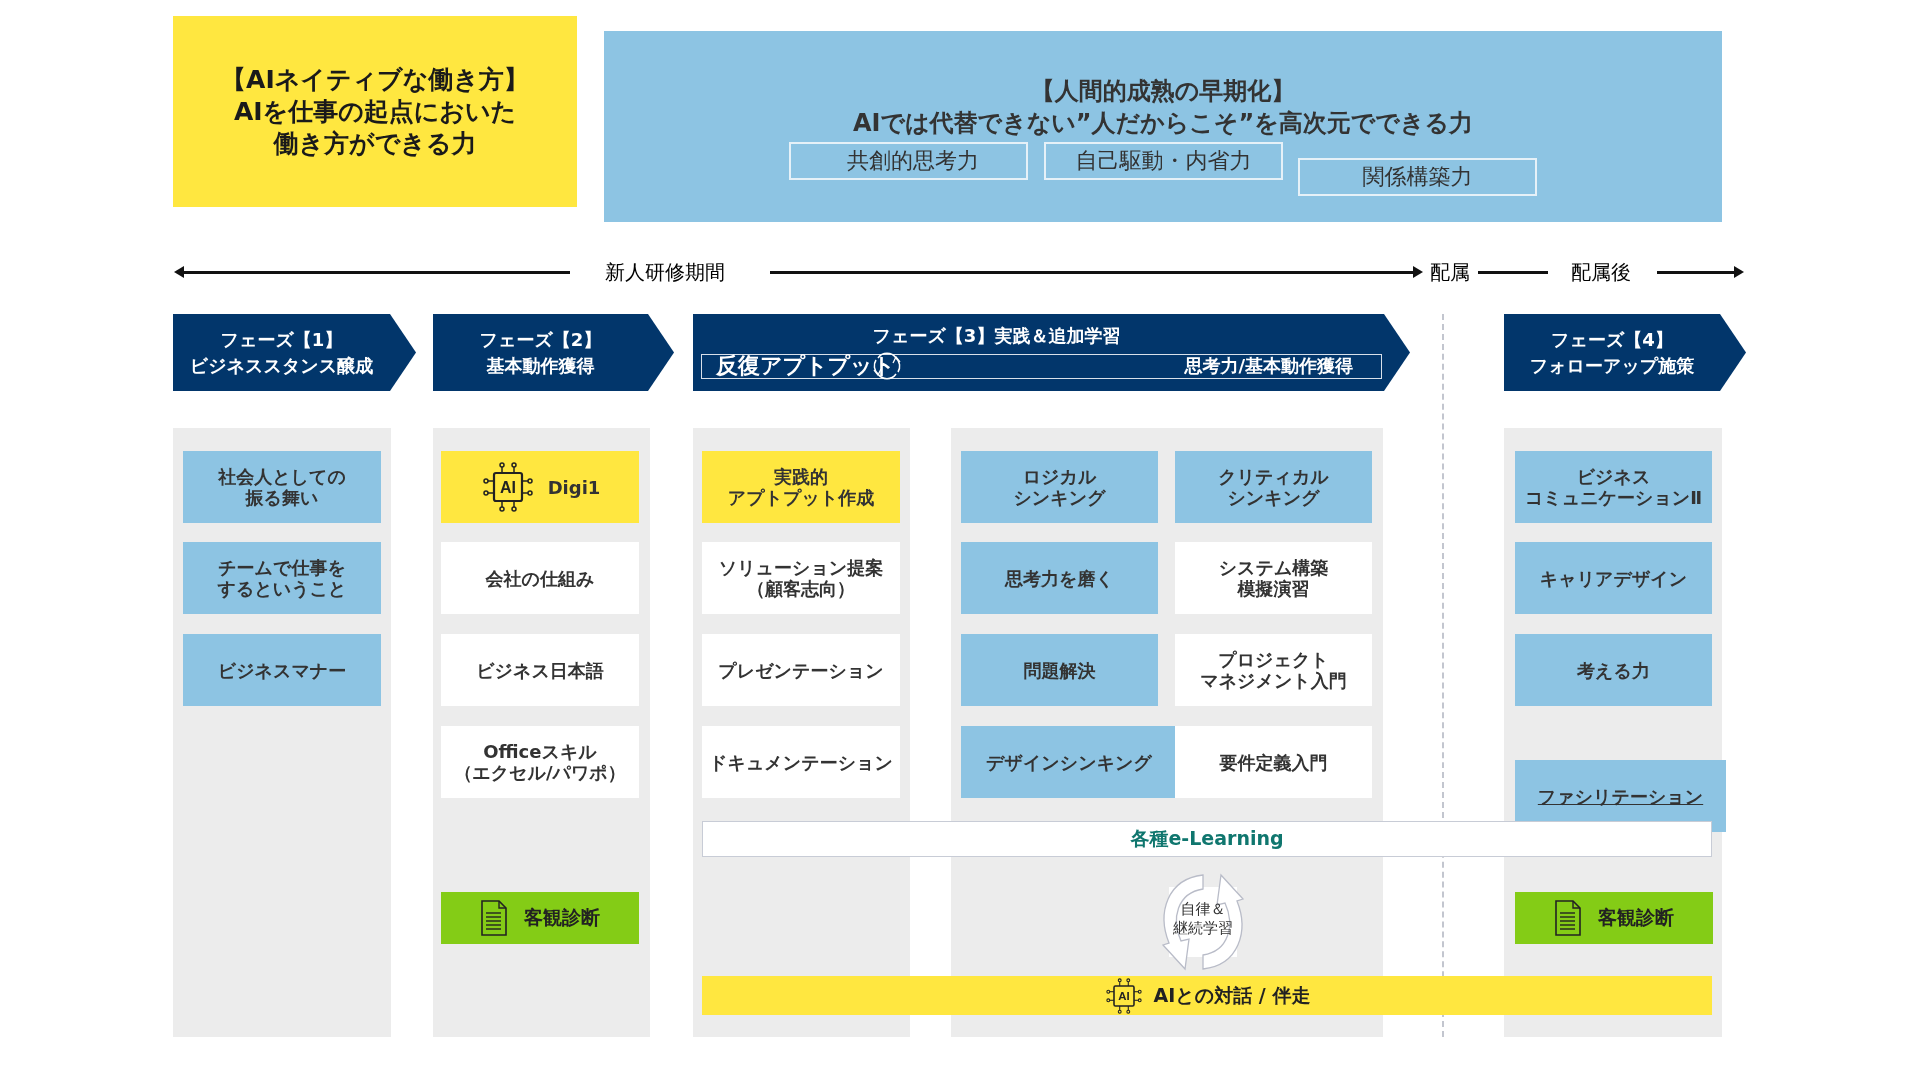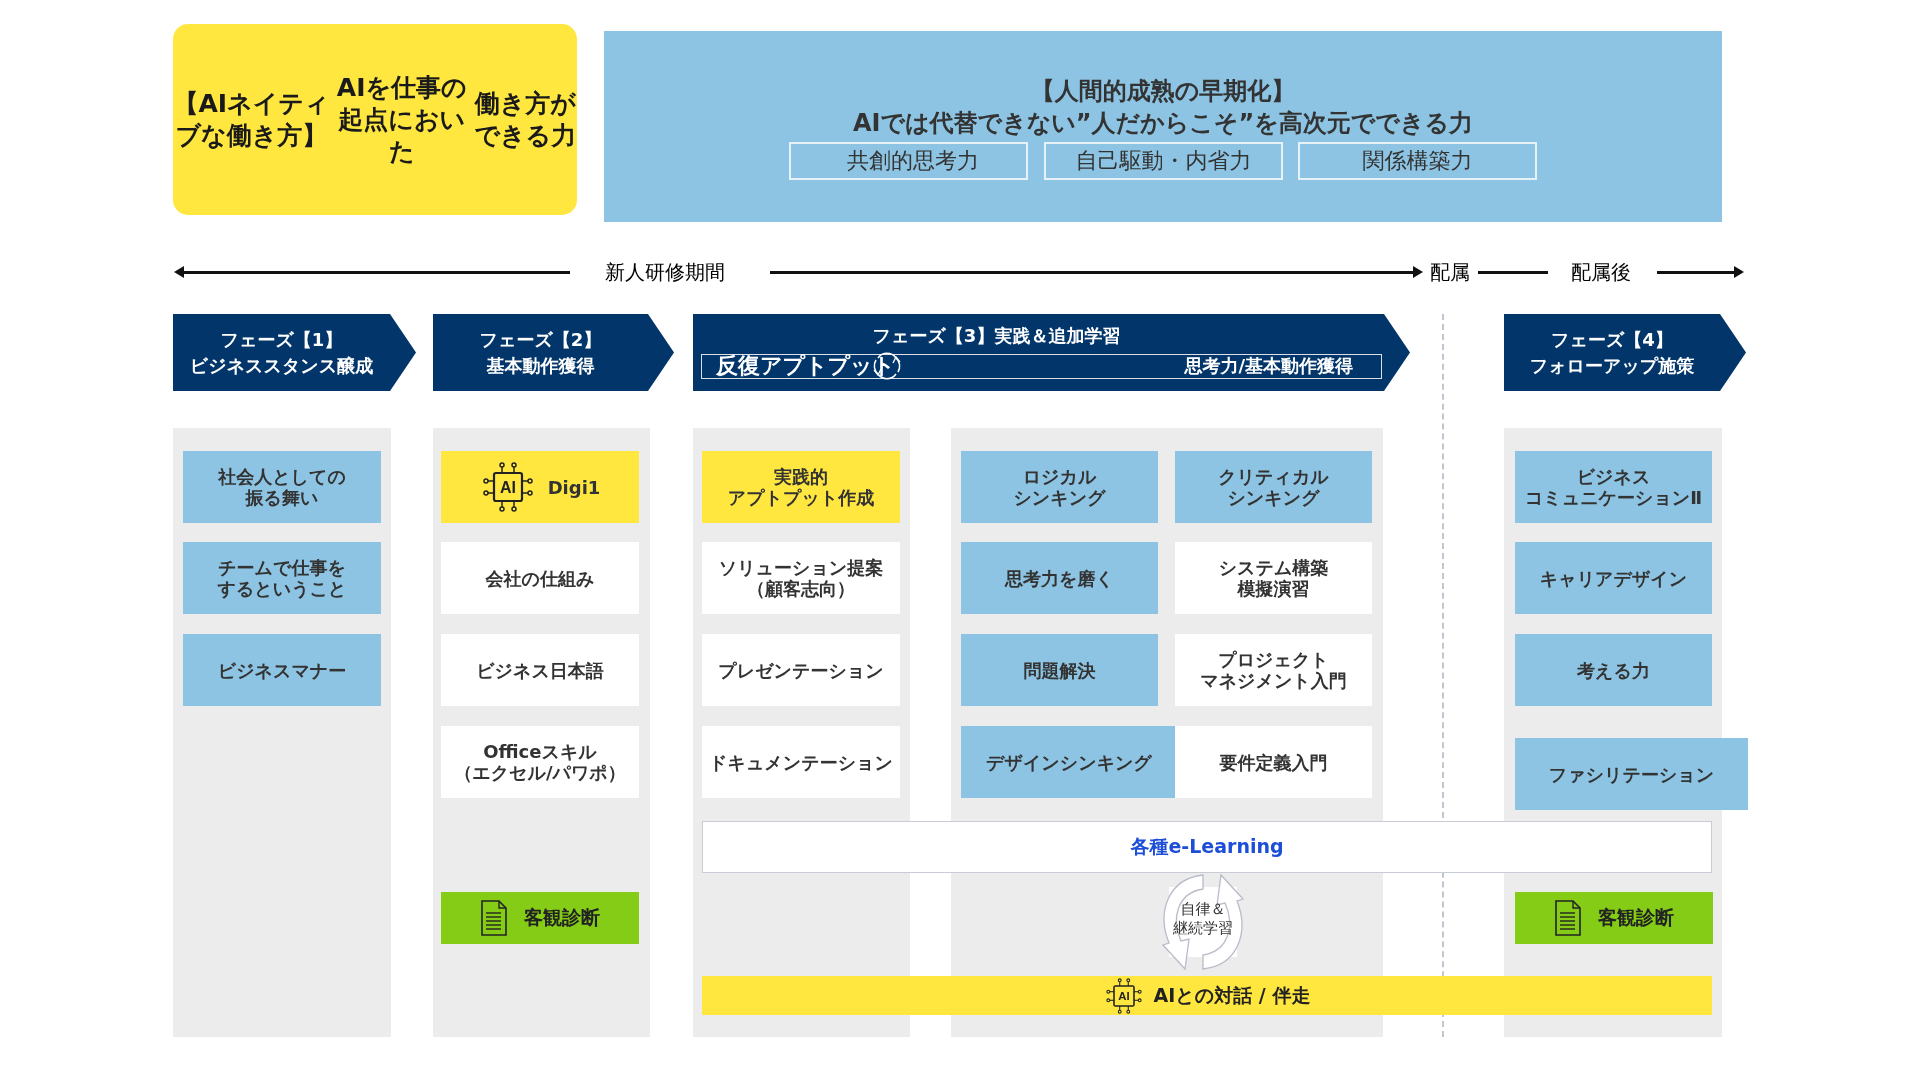--- a/index.html
+++ b/index.html
@@ -2,22 +2,22 @@
 <html><head>
 <meta charset="utf-8">
 <style>
   * { box-sizing: border-box; margin: 0; padding: 0; }
   html, body { width: 1920px; height: 1080px; background: #ffffff; overflow: hidden; }
   body { position: relative; font-family: "DejaVu Sans", "Liberation Sans", sans-serif; color: #333333; }
   .abs { position: absolute; }
   .center { display: flex; align-items: center; justify-content: center; text-align: center; }
 
   
-  .goal-ai { left: 173px; top: 24px; width: 404px; height: 191px; background: #ffe740;
-    flex-direction: row; font-weight: bold; font-size: 25px; line-height: 32px; color: #1a1a1a; border-radius: 15px; }
+  .goal-ai { left: 173px; top: 16px; width: 404px; height: 191px; background: #ffe740;
+    flex-direction: column; font-weight: bold; font-size: 25px; line-height: 32px; color: #1a1a1a; }
   .goal-human { left: 604px; top: 31px; width: 1118px; height: 191px; background: #8dc4e3; }
   .goal-human-title { left: 0; right: 0; top: 44px; font-size: 24px; line-height: 32px; color: #333; font-weight: bold; text-align: center; }
   .subbox { top: 142px; height: 38px; border: 2px solid #e6f1f8; font-size: 22px; color: #333; }
 
   
   .tl-line { height: 3px; background: #111; top: 271px; }
   .tl-text { top: 258px; font-size: 20px; color: #000000; line-height: 28px; }
   .arrow-left { width: 0; height: 0; border-top: 6px solid transparent; border-bottom: 6px solid transparent; border-right: 10px solid #111; top: 266px; }
   .arrow-right { width: 0; height: 0; border-top: 6px solid transparent; border-bottom: 6px solid transparent; border-left: 10px solid #111; top: 266px; }
 
@@ -34,21 +34,21 @@
   .panel { top: 428px; height: 609px; background: #ececec; }
   .dashed { left: 1442px; top: 314px; height: 723px; width: 0; border-left: 2px dashed #c3c6cf; }
 
   .card { height: 72px; font-weight: bold; font-size: 18px; line-height: 21px; color: #333;
     flex-direction: column; padding: 0 6px; }
   .blue { background: #8dc4e3; }
   .white { background: #ffffff; }
   .yellow { background: #ffe740; }
 
   .bar { left: 702px; width: 1010px; }
-  .elearn { top: 821px; height: 52px; background: #fff; border: 1.5px solid #c8ccd6; font-weight: bold; font-size: 19px; color: #1d4ed8; }
+  .elearn { top: 821px; height: 36px; background: #fff; border: 1.5px solid #c8ccd6; font-weight: bold; font-size: 19px; color: #0f766e; }
   .ai-bar { top: 976px; height: 39px; background: #ffe740; font-weight: bold; font-size: 19px; color: #222; gap: 10px; flex-direction: row; }
   .diag { top: 892px; height: 52px; width: 198px; background: #84cc16; font-weight: bold; font-size: 19px; color: #222; gap: 16px; flex-direction: row; }
 
   .cycle { left: 1147px; top: 863px; width: 112px; height: 118px; }
   .cycle-text { left: 1167px; top: 900px; width: 72px; font-size: 15px; line-height: 19px; color: #333; text-align: center; }
 </style>
 </head>
 <body>
 
 <div class="abs center goal-ai">
@@ -58,21 +58,21 @@
 </div>
 
 <div class="abs goal-human">
   <div class="abs goal-human-title">
     <div>【人間的成熟の早期化】</div>
     <div>AIでは代替できない”人だからこそ”を高次元でできる力</div>
   </div>
 </div>
 <div class="abs center subbox" style="left:789px;width:239px;padding-left:9px;">共創的思考力</div>
 <div class="abs center subbox" style="left:1044px;width:239px;">自己駆動・内省力</div>
-<div class="abs center subbox" style="left:1298px;width:239px;">関係構築力</div>
+<div class="abs center subbox" style="left:1298px;width:239px;margin-top:16px;">関係構築力</div>
 
 <div class="abs arrow-left" style="left:174px;"></div>
 <div class="abs tl-line" style="left:182px;width:388px;"></div>
 <div class="abs tl-text" style="left:605px;">新人研修期間</div>
 <div class="abs tl-line" style="left:770px;width:645px;"></div>
 <div class="abs arrow-right" style="left:1413px;"></div>
 <div class="abs tl-text" style="left:1430px;">配属</div>
 <div class="abs tl-line" style="left:1478px;width:70px;"></div>
 <div class="abs tl-text" style="left:1571px;">配属後</div>
 <div class="abs tl-line" style="left:1657px;width:78px;"></div>
@@ -166,21 +166,21 @@
 <div class="abs center card white" style="left:1175px;top:542px;width:197px;">システム構築
 模擬演習</div>
 <div class="abs center card white" style="left:1175px;top:634px;width:197px;">プロジェクト
 マネジメント入門</div>
 <div class="abs center card white" style="left:1175px;top:726px;width:197px;">要件定義入門</div>
 
 <div class="abs center card blue" style="left:1515px;top:451px;width:197px;">ビジネス
 コミュニケーションⅡ</div>
 <div class="abs center card blue" style="left:1515px;top:542px;width:197px;">キャリアデザイン</div>
 <div class="abs center card blue" style="left:1515px;top:634px;width:197px;">考える力</div>
-<div class="abs center card blue" style="left:1515px;top:738px;width:233px;">ファシリテーション</div>
+<div class="abs center card blue" style="left:1515px;top:760px;width:211px;text-decoration:underline;">ファシリテーション</div>
 
 <div class="abs center bar elearn">各種e-Learning</div>
 
 <div class="abs center diag" style="left:441px;">
   <svg width="28" height="38" viewBox="0 0 28 38">
     <path d="M2 2 H19 L26 9 V36 H2 Z" fill="none" stroke="#222" stroke-width="1.6"></path>
     <path d="M19 2 V9 H26" fill="none" stroke="#222" stroke-width="1.4"></path>
     <g stroke="#222" stroke-width="1.4">
         <line x1="6" y1="14" x2="21" y2="14"></line>
         <line x1="6" y1="18" x2="21" y2="18"></line>

